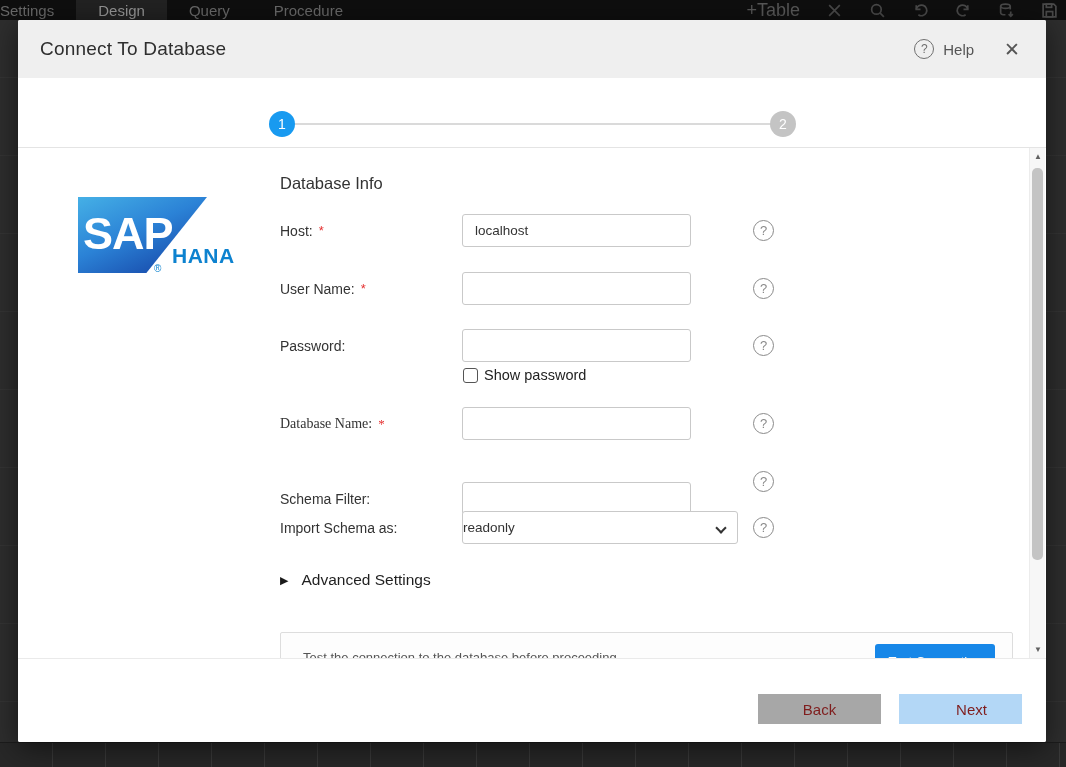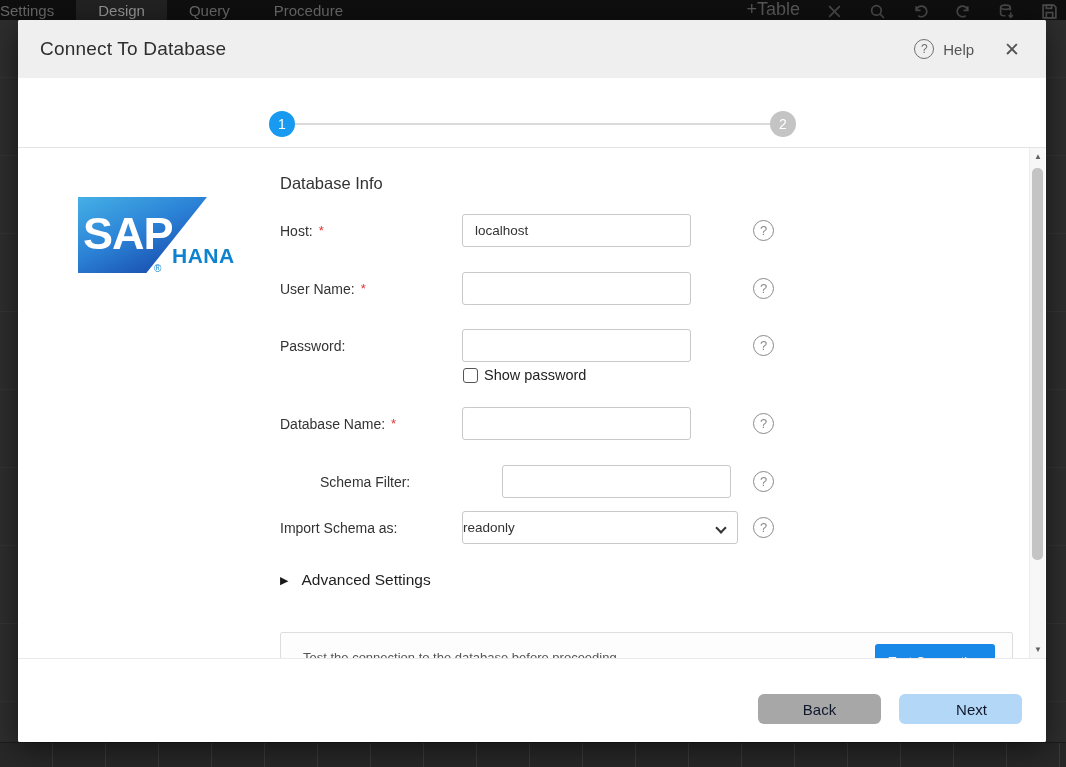--- a/index.html
+++ b/index.html
@@ -14,21 +14,21 @@
   
   .bg-sides {
     position:absolute; inset:0;
     background:
       repeating-linear-gradient(180deg, transparent 0 77px, rgba(255,255,255,0.03) 77px 78px),
       #2e2e2e;
   }
   .topbar {
     position:absolute; left:0; top:0; width:1066px; height:20px;
     background:#0f0f0f; overflow:hidden;
-    display:flex; align-items:flex-end;
+    display:flex; align-items:center;
   }
   .topbar .tab {
     color:#6a6a6a; font-size:15px; height:20px; line-height:21px;
     padding:0 22px; white-space:nowrap; cursor:pointer;
   }
   .topbar .tab.active { background:#222222; color:#969696; }
   .topbar .spacer { flex:1; }
   .topbar .tbtn { color:#585858; font-size:18px; line-height:21px; margin-right:26px; cursor:pointer; }
   .topbar .ticon { width:17px; height:17px; margin-right:26px; flex:0 0 auto; }
   .topbar .ticon svg { width:100%; height:100%; stroke:#4a4a4a; fill:none; stroke-width:1.6; }
@@ -114,22 +114,22 @@
   }
   .f-help {
     position:absolute; left:735px; width:21px; height:21px;
     border:1.5px solid #8a8a8a; border-radius:50%; color:#8a8a8a;
     font-size:13px; display:flex; align-items:center; justify-content:center;
     cursor:pointer;
   }
   .row-host   { top:66px; }
   .row-user   { top:124px; }
   .row-pwd    { top:181px; }
-  .row-dbname { top:259px; }
-  .row-schema { top:317px;margin-left:40px; }
+  .row-dbname { top:259px;font-family:Liberation Serif, serif; }
+  .row-schema { top:334px; }
   .row-import { top:363px; }
 
   .cb-wrap { position:absolute; left:445px; top:219px; display:flex; align-items:center; cursor:pointer; }
   .cb-box { width:15px; height:15px; border:1.6px solid #555; border-radius:3px; background:#fff; }
   .cb-label { font-size:14.5px; color:#222; margin-left:6px; }
 
   .f-select {
     position:absolute; left:444px; width:276px; height:33px;
     border:1px solid #c9c9c9; border-radius:3px; background:#fff;
     font-size:13.5px; color:#333; display:flex; align-items:center;
@@ -169,21 +169,21 @@
     background:#c4c4c4; border-radius:5px; cursor:pointer;
   }
 
   
   .m-footer {
     position:absolute; left:0; top:638px; width:100%; height:84px;
     background:#fff; border-top:1px solid #eaeaea;
   }
   .btn {
     position:absolute; top:35px; width:123px; height:30px;
-    border:none; border-radius:6px; color:#0f172a; font-size:15px;
+    border:none; border-radius:0; color:#7f1d1d; font-size:15px;
     font-family:"Liberation Sans", sans-serif; cursor:pointer;
   }
   .btn-back { left:740px; background:#a7a7a7; }
   .btn-next { left:881px; background:#b3d7f6; cursor:default;padding-left:22px; }
 </style>
 </head>
 <body>
 
 <div class="bg-sides"></div>
 

